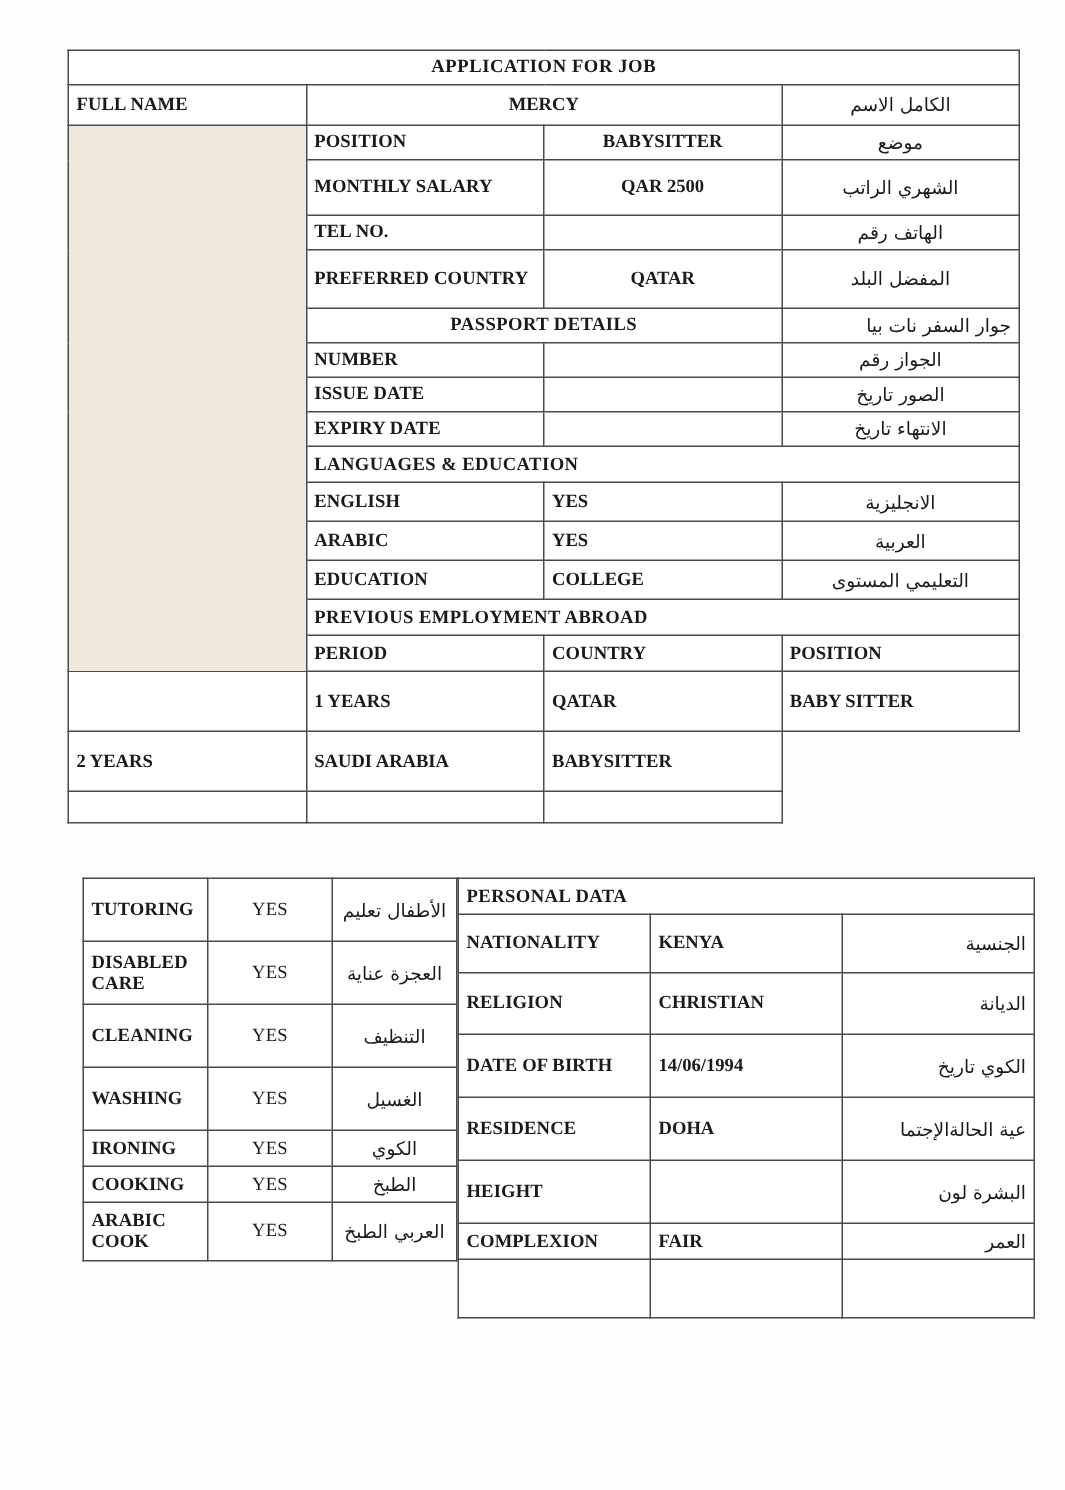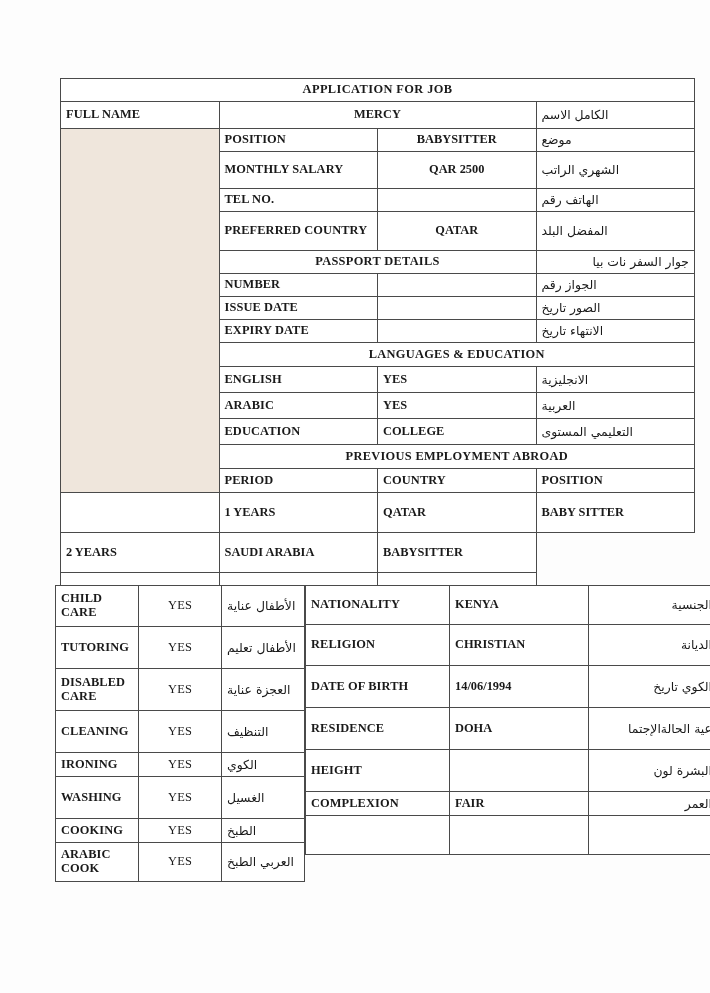--- a/index.html
+++ b/index.html
@@ -50,35 +50,34 @@
     font-size: 13px;
   }
   .val-l {
     color: #111111;
     font-weight: bold;
     text-align: left;
     font-size: 12.6px;
   }
   .ar {
     direction: rtl;
-    text-align: left;
+    text-align: center;
     color: #1d1d1d;
     font-size: 11.6px;
     font-family: "DejaVu Sans", "Liberation Sans", sans-serif;
     font-weight: normal;
   }
   .ar-r {
     direction: rtl;
     text-align: right;
     color: #1d1d1d;
     font-size: 11.4px;
     font-family: "DejaVu Sans", "Liberation Sans", sans-serif;
   }
   .sec {
-    text-align: center;
     font-weight: bold;
     font-size: 13.4px;
     color: #111111;
     letter-spacing: .3px;
   }
   .title-main {
     text-align: center;
     font-weight: bold;
     color: #d23b3b;
     font-size: 13.6px;
@@ -88,24 +87,23 @@
     text-align: center;
     font-size: 10.6px;
     color: #2b2b2b;
     font-weight: normal;
     letter-spacing: .2px;
   }
 
   
   #top-table {
     position: absolute;
-    left: 60px;
+    left: 45px;
     top: 33px;
     width: 635px;
-    margin-top: 45px;
   }
 
   
   .photo-cell {
     padding: 0 !important;
     position: relative;
     overflow: hidden;
     background: #efe6dc !important;
   }
   .photo {
@@ -476,64 +474,62 @@
       <td class="val-l" style="height:20px"></td>
       <td class="val-l"></td>
       <td class="val-l"></td>
     </tr>
   </tbody>
     </table>
 
   <table class="doc" id="skills-table">
     <tbody>
     <tr>
-      <td class="lbl" style="height:40px">CHILD CARE</td>
-      <td class="yes">YES</td>
-      <td class="ar">الأطفال عناية</td>
-    </tr>
-    <tr>
       <td class="lbl" style="height:41px">TUTORING</td>
       <td class="yes">YES</td>
       <td class="ar">الأطفال تعليم</td>
     </tr>
     <tr>
       <td class="lbl" style="height:41px">DISABLED CARE</td>
       <td class="yes">YES</td>
       <td class="ar">العجزة عناية</td>
     </tr>
     <tr>
       <td class="lbl" style="height:41px">CLEANING</td>
       <td class="yes">YES</td>
       <td class="ar">التنظيف</td>
     </tr>
     <tr>
+      <td class="lbl" style="height:41px">WASHING</td>
+      <td class="yes">YES</td>
+      <td class="ar">الغسيل</td>
+    </tr>
+    <tr>
       <td class="lbl" style="height:23px">IRONING</td>
       <td class="yes">YES</td>
       <td class="ar">الكوي</td>
-    </tr>
-    <tr>
-      <td class="lbl" style="height:41px">WASHING</td>
-      <td class="yes">YES</td>
-      <td class="ar">الغسيل</td>
     </tr>
     <tr>
       <td class="lbl" style="height:23px">COOKING</td>
       <td class="yes">YES</td>
       <td class="ar">الطبخ</td>
     </tr>
     <tr>
       <td class="lbl" style="height:38px">ARABIC COOK</td>
       <td class="yes">YES</td>
       <td class="ar">العربي الطبخ</td>
     </tr>
   </tbody>
     </table>
 
   <table class="doc" id="personal-table">
     <tbody>
+        <tr>
+      <td class="sec" colspan="3" style="height:23px">PERSONAL DATA</td>
+    </tr>
     <tr>
       <td class="lbl" style="width:133px; height:38px">NATIONALITY</td>
       <td class="val-l" style="width:128px">KENYA</td>
       <td class="ar-r" style="width:118px">الجنسية</td>
     </tr>
     <tr>
       <td class="lbl" style="height:40px">RELIGION</td>
       <td class="val-l">CHRISTIAN</td>
       <td class="ar-r">الديانة</td>
     </tr>

